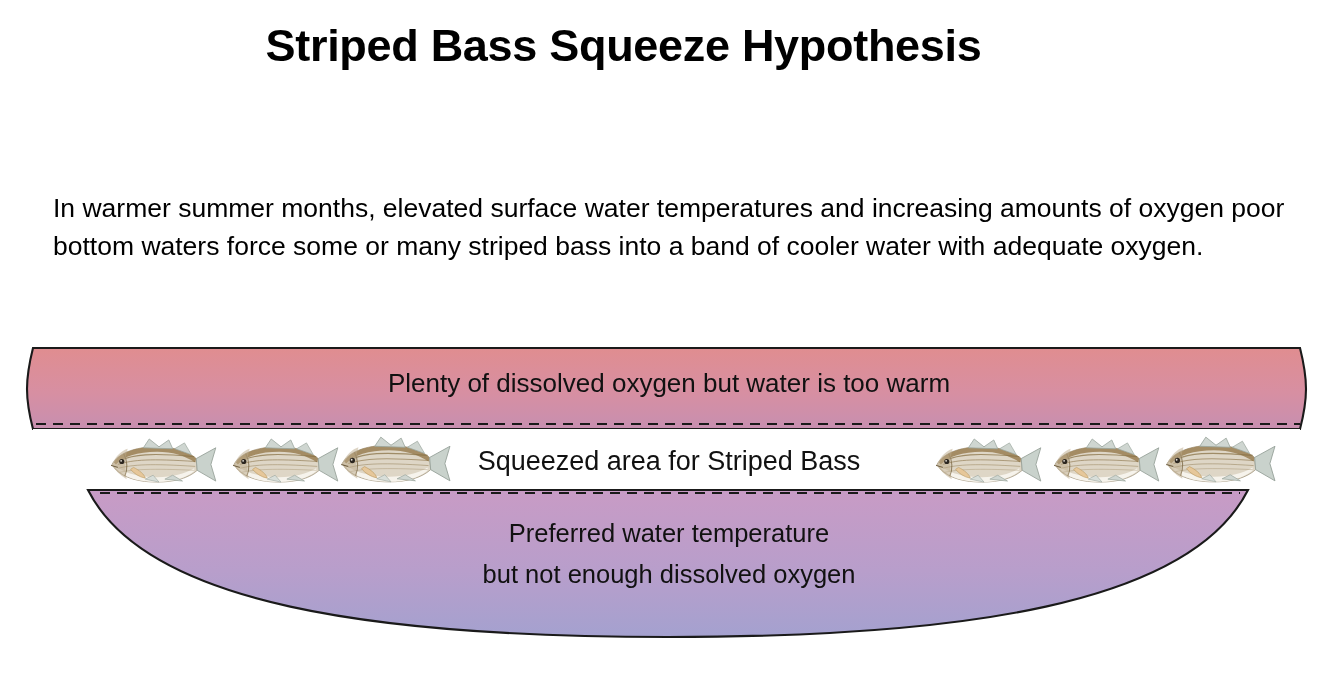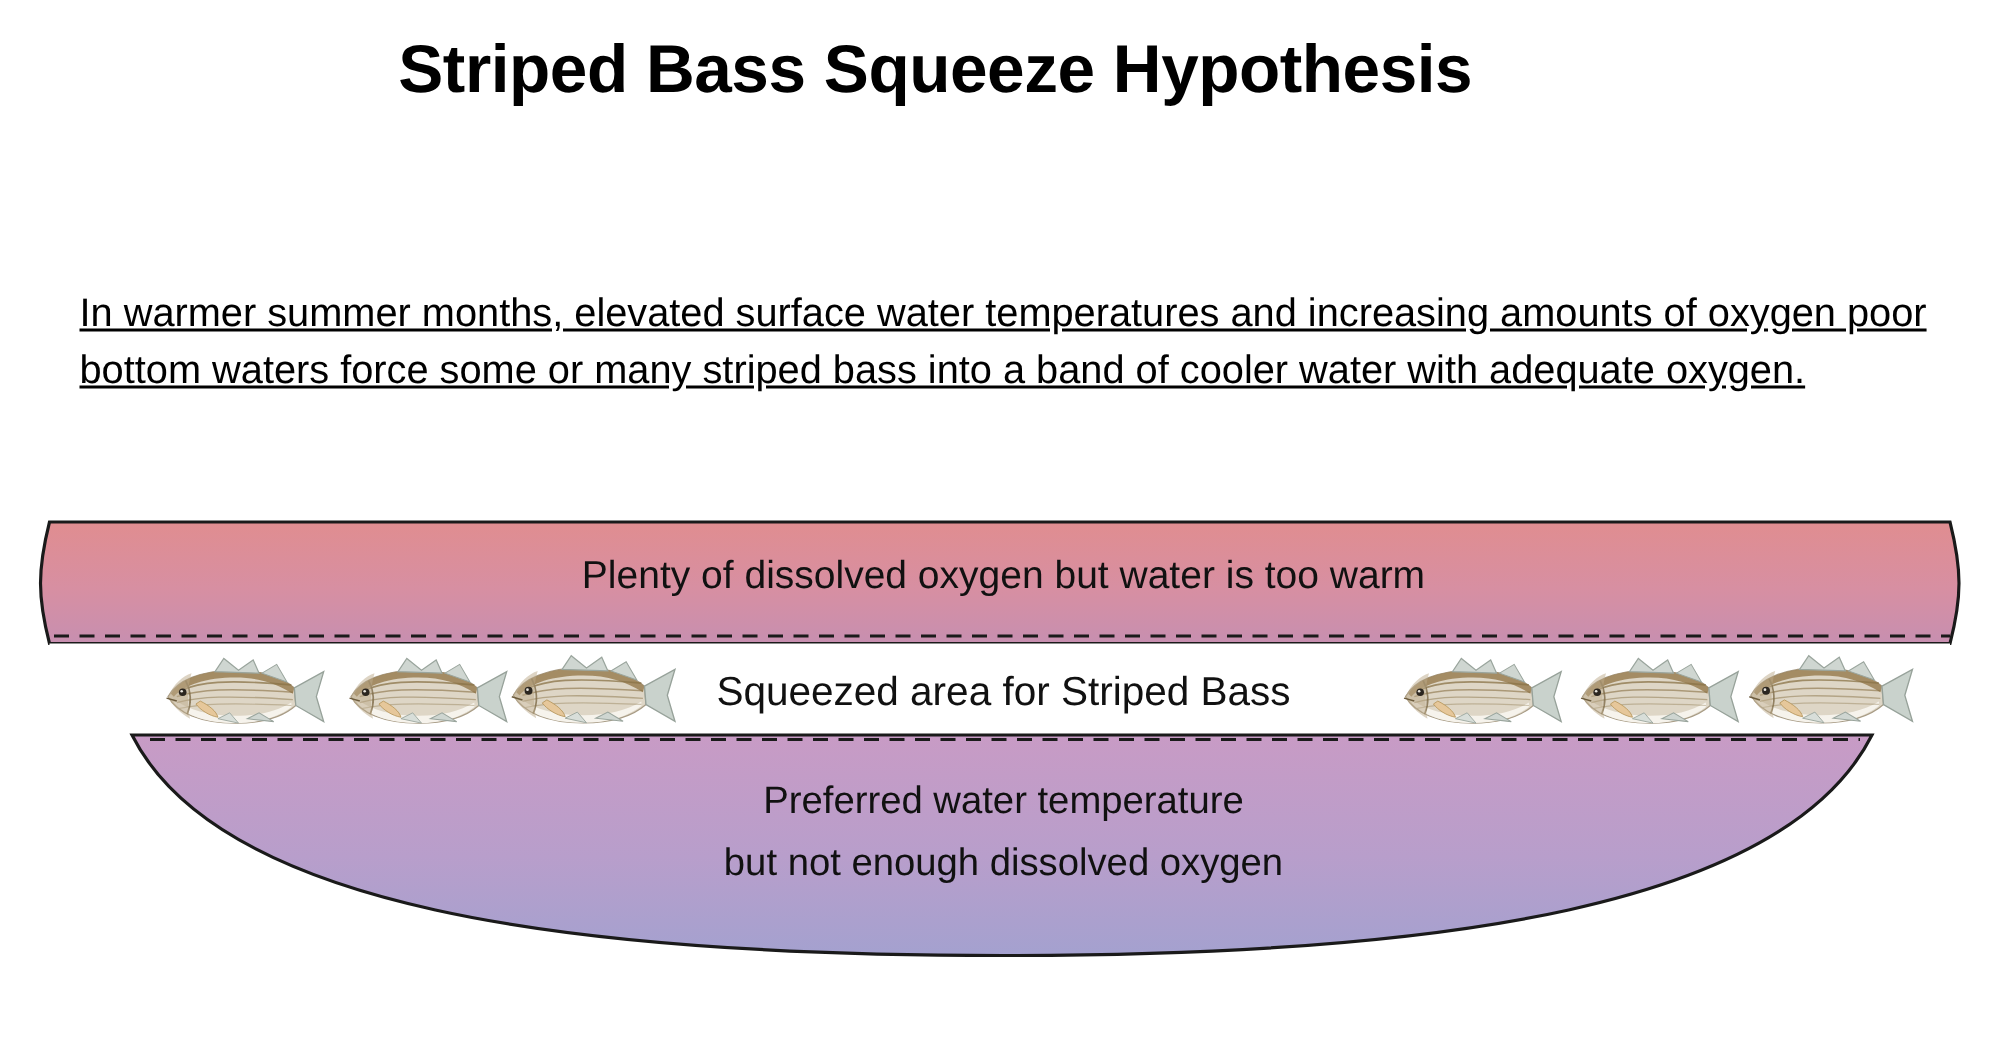--- a/index.html
+++ b/index.html
@@ -36,21 +36,20 @@
   }
   .body-text {
     position: absolute;
     left: 53px;
     top: 190px;
     width: 1245px;
     font-size: 26.5px;
     line-height: 1.42;
     color: #000000;
     text-align: left;
-    text-decoration: underline;
   }
   .diagram-wrap {
     position: absolute;
     left: 0;
     top: 330px;
     width: 1123px;
     height: 330px;
   }
   .diagram-wrap svg {
     display: block;

